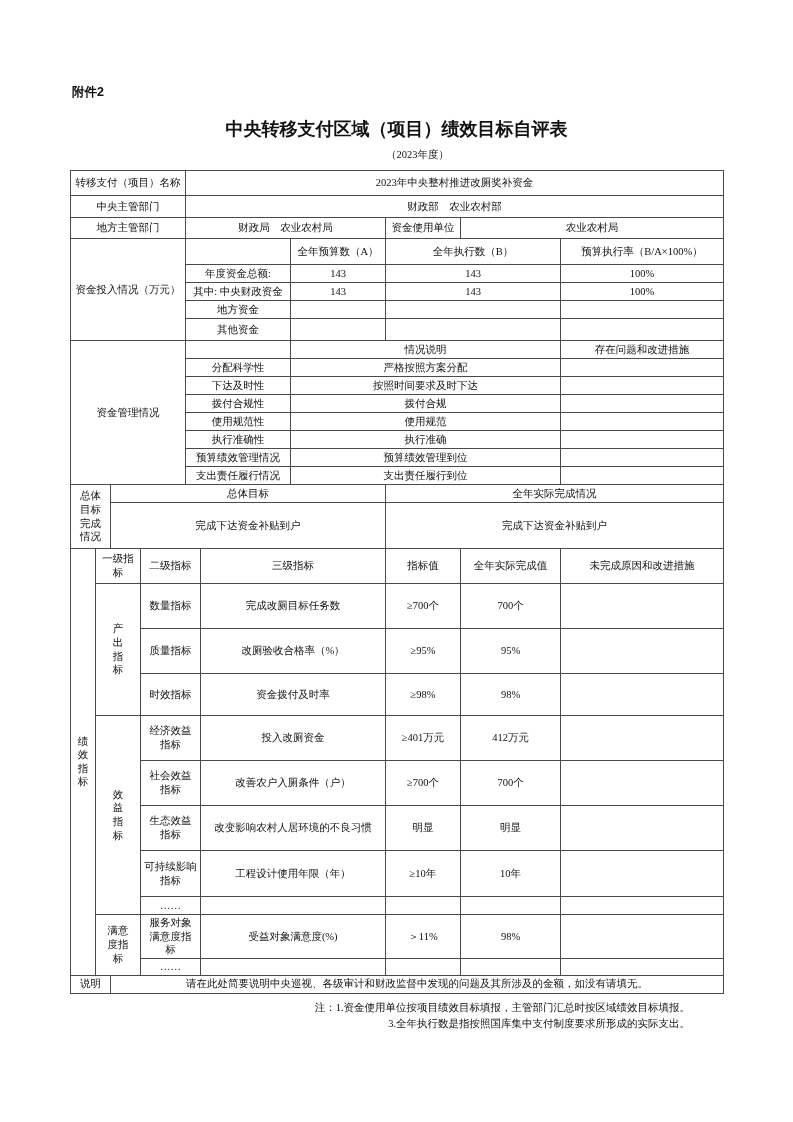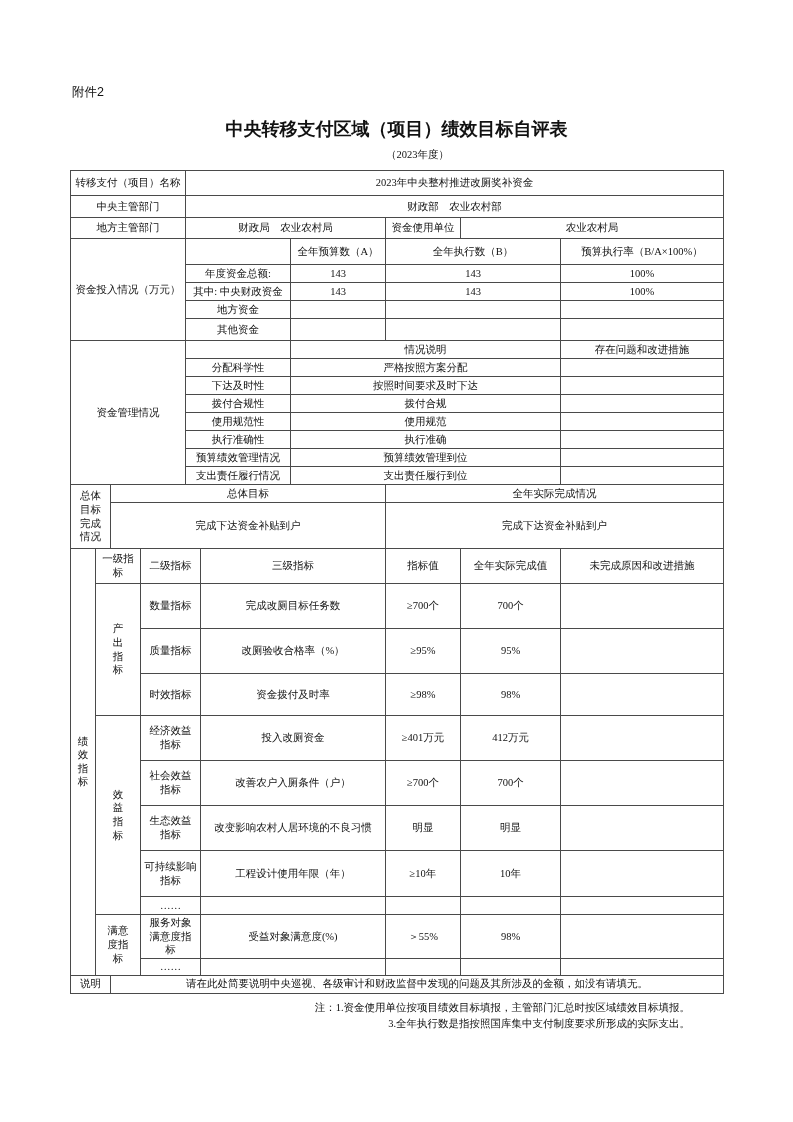--- a/index.html
+++ b/index.html
@@ -5,21 +5,21 @@
   html,body{margin:0;padding:0;background:#fff;}
   .page{
     position:relative;
     width:793px;height:1122px;
     background:#fff;color:#111;
     font-family:"Liberation Serif",serif;
     overflow:hidden;
   }
   .attachment{
     margin:84px 0 0 72px;
-    font-size:12.5px;font-weight:400;
+    font-size:12.5px;font-weight:700;
     font-family:"Liberation Sans",sans-serif;
   }
   .title{
     margin:16px 0 0 0;
     text-align:center;
     font-size:18px;font-weight:700;
     font-family:"Liberation Sans",sans-serif;
   }
   .subtitle{
     margin-top:7px;
@@ -274,21 +274,21 @@
       </tr>
 
       <tr class="h43">
         <td colspan="2" rowspan="2" class="pre">满意
 度指
 标</td>
         <td colspan="2" class="lt pre">服务对象
 满意度指
 标</td>
         <td colspan="2">受益对象满意度(%)</td>
-        <td>＞55%</td>
+        <td>＞11%</td>
         <td>98%</td>
         <td></td>
       </tr>
       <tr class="h16">
         <td colspan="2" class="lt">……</td>
         <td colspan="2"></td>
         <td></td>
         <td></td>
         <td></td>
       </tr>

